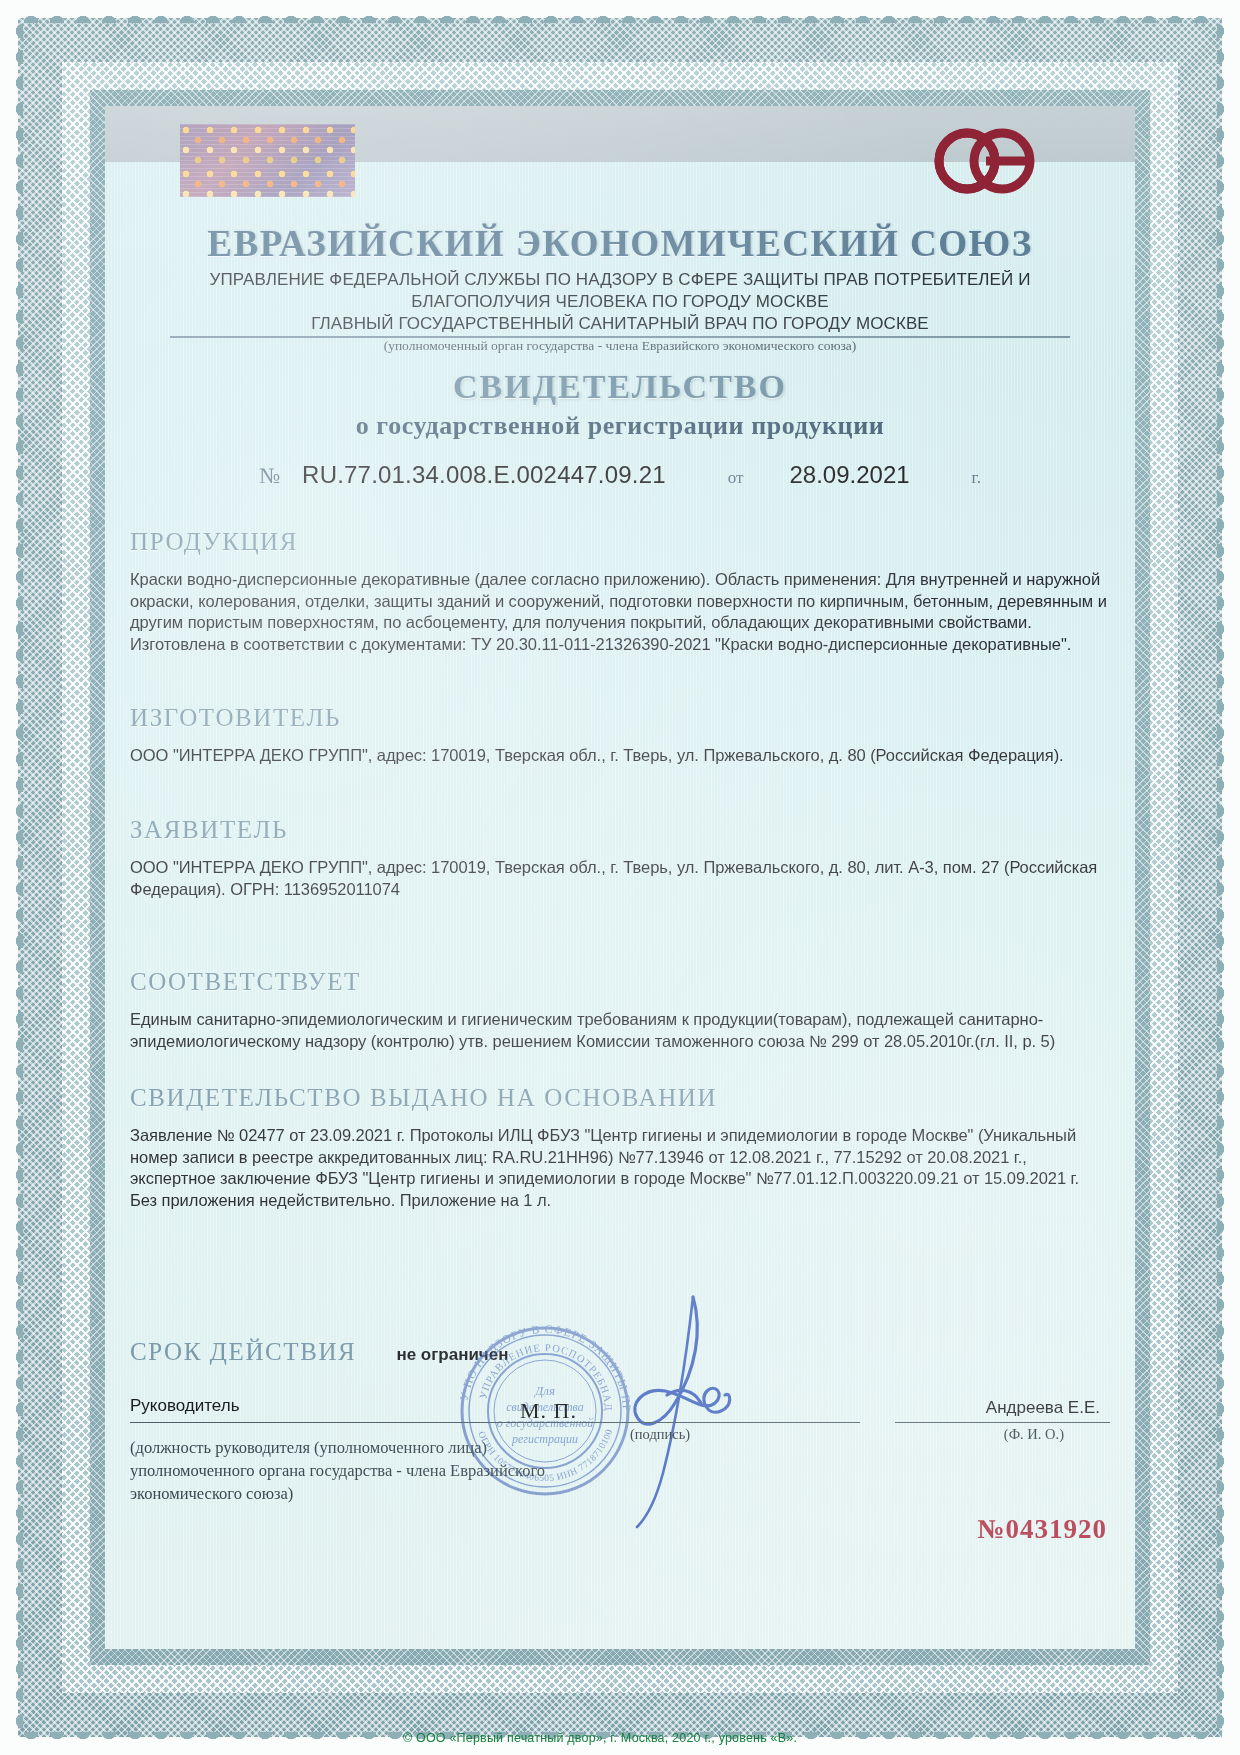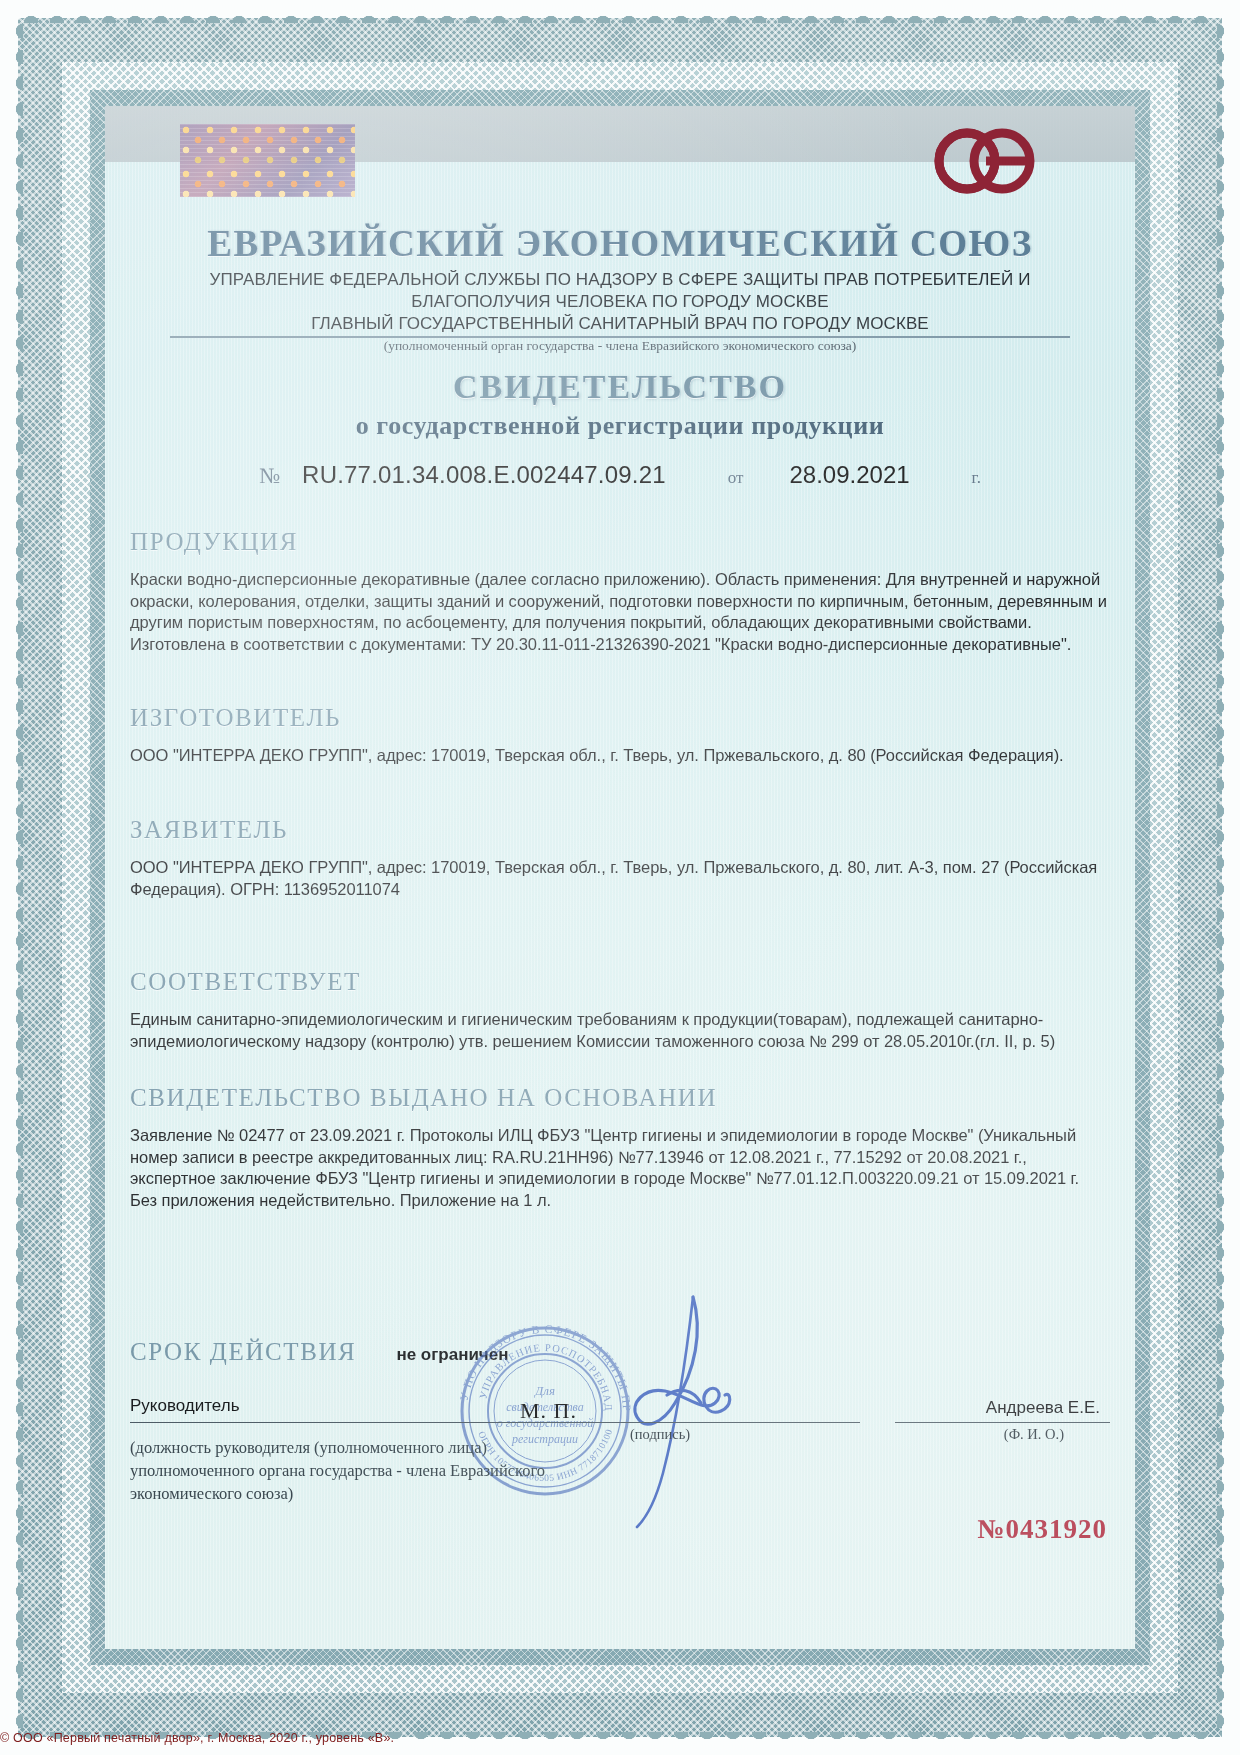--- a/index.html
+++ b/index.html
@@ -245,23 +245,23 @@
     opacity:.62;
   }
   .signature {
     position:absolute; left:470px; top:1185px; width:230px; height:240px;
     opacity:.85;
   }
 
   
   .footer {
     position:absolute; left:0; right:40px; bottom:10px;
-    text-align:left;
+    text-align:center;
     font-size:12.5px;
-    color:#7f1d1d;
+    color:#15803d;
     letter-spacing:.2px;
   }
 </style>
 </head>
 <body>
 
 <div class="page">
 
   <div class="frame-outer"></div>
   <div class="scallop top"></div>

